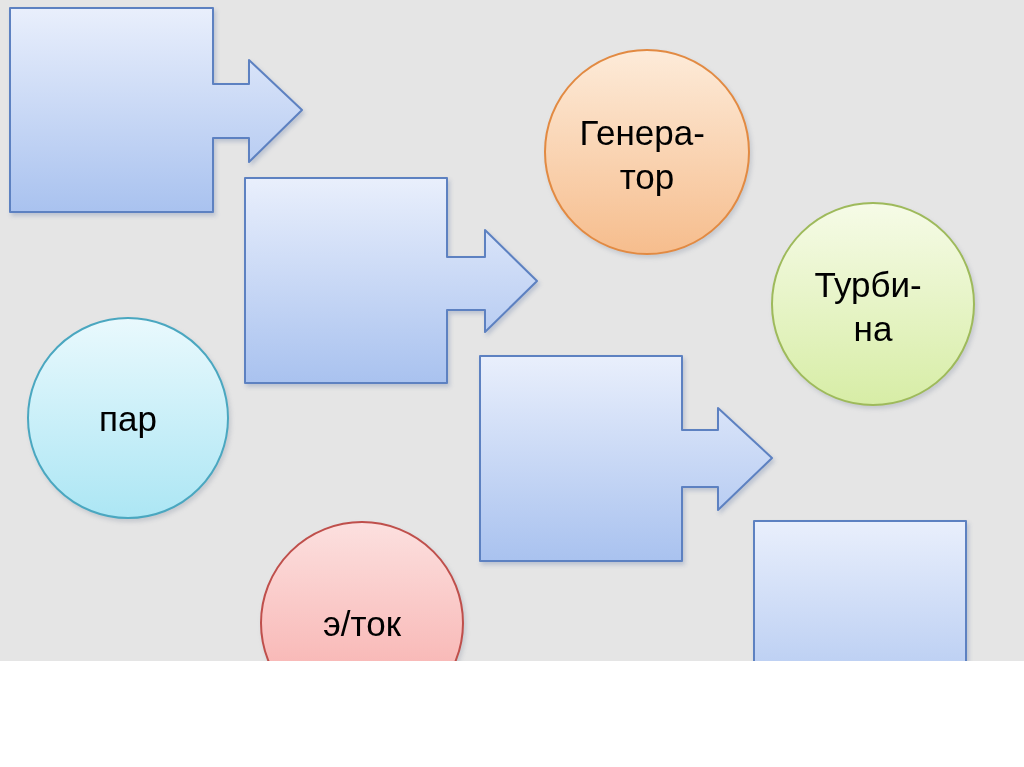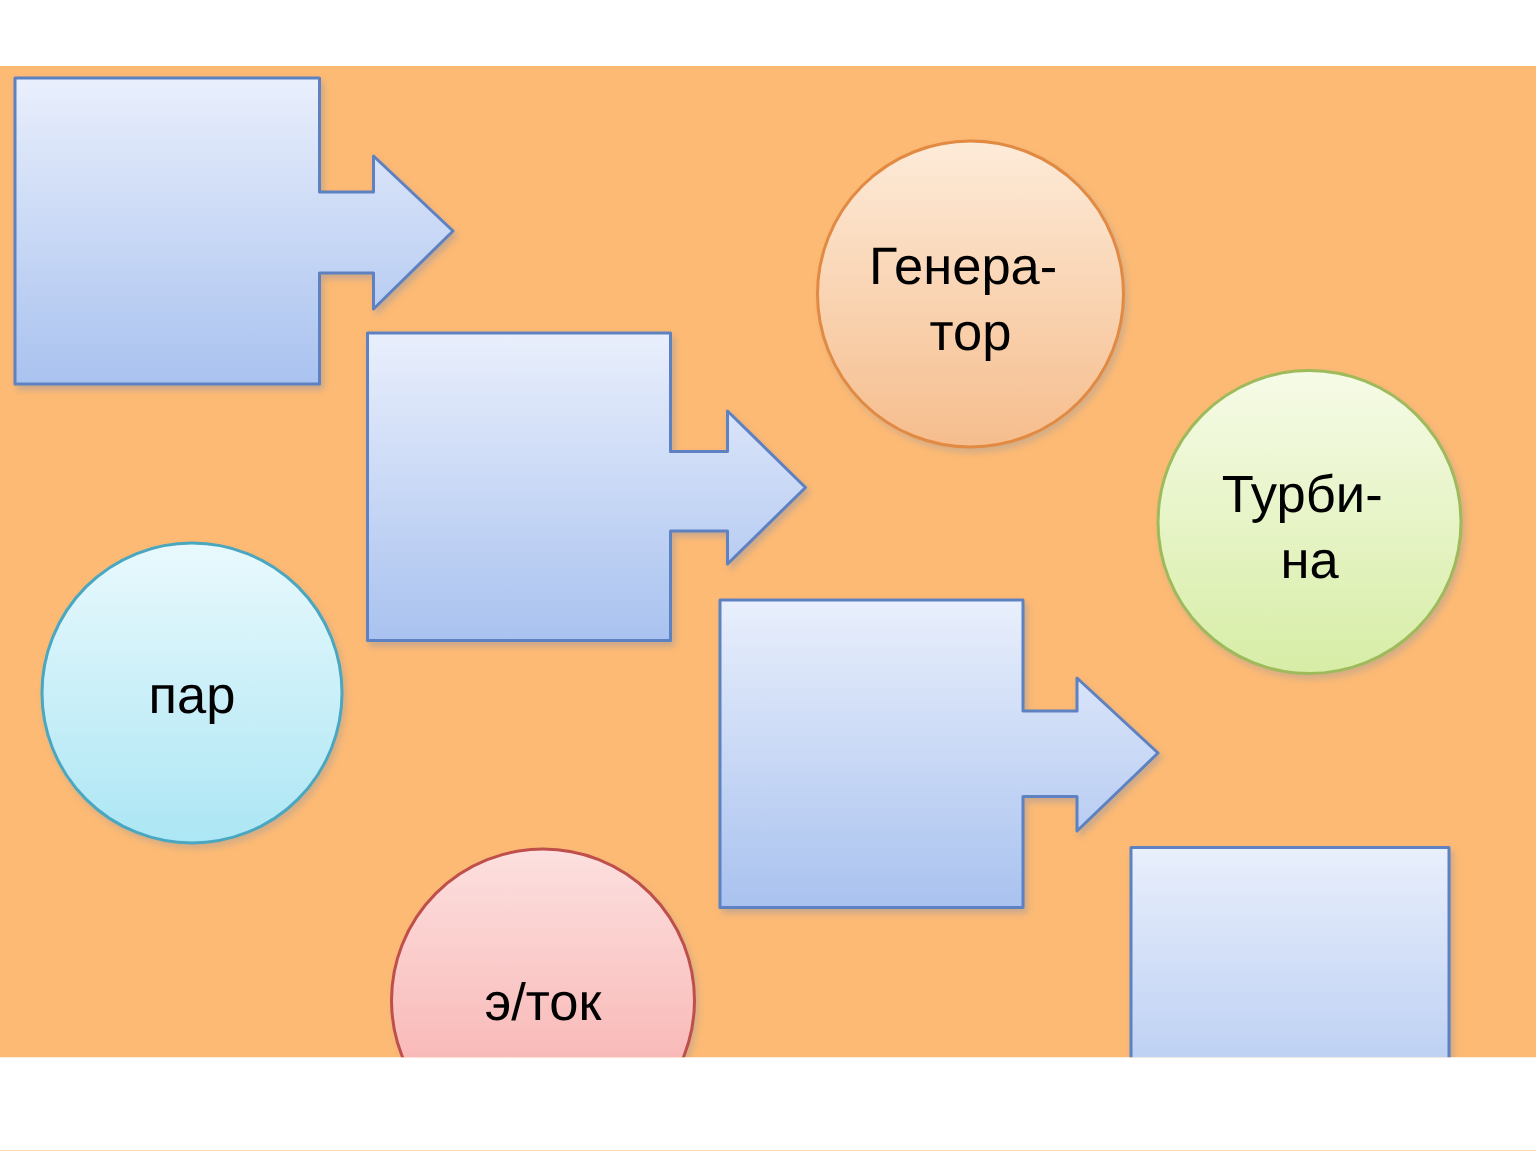--- a/index.html
+++ b/index.html
@@ -4,24 +4,23 @@
 <style>
   html, body {
     margin: 0;
     padding: 0;
     background: #ffffff;
   }
   .stage {
     position: relative;
     width: 1024px;
     height: 661px;
-    background: #fdba74;
+    background: #e5e5e5;
     overflow: hidden;
     font-family: "Liberation Sans", sans-serif;
-    margin-top: 44px;
   }
   .stage svg {
     position: absolute;
     left: 0;
     top: 0;
     width: 1024px;
     height: 767px;
     display: block;
   }
   .shape {

